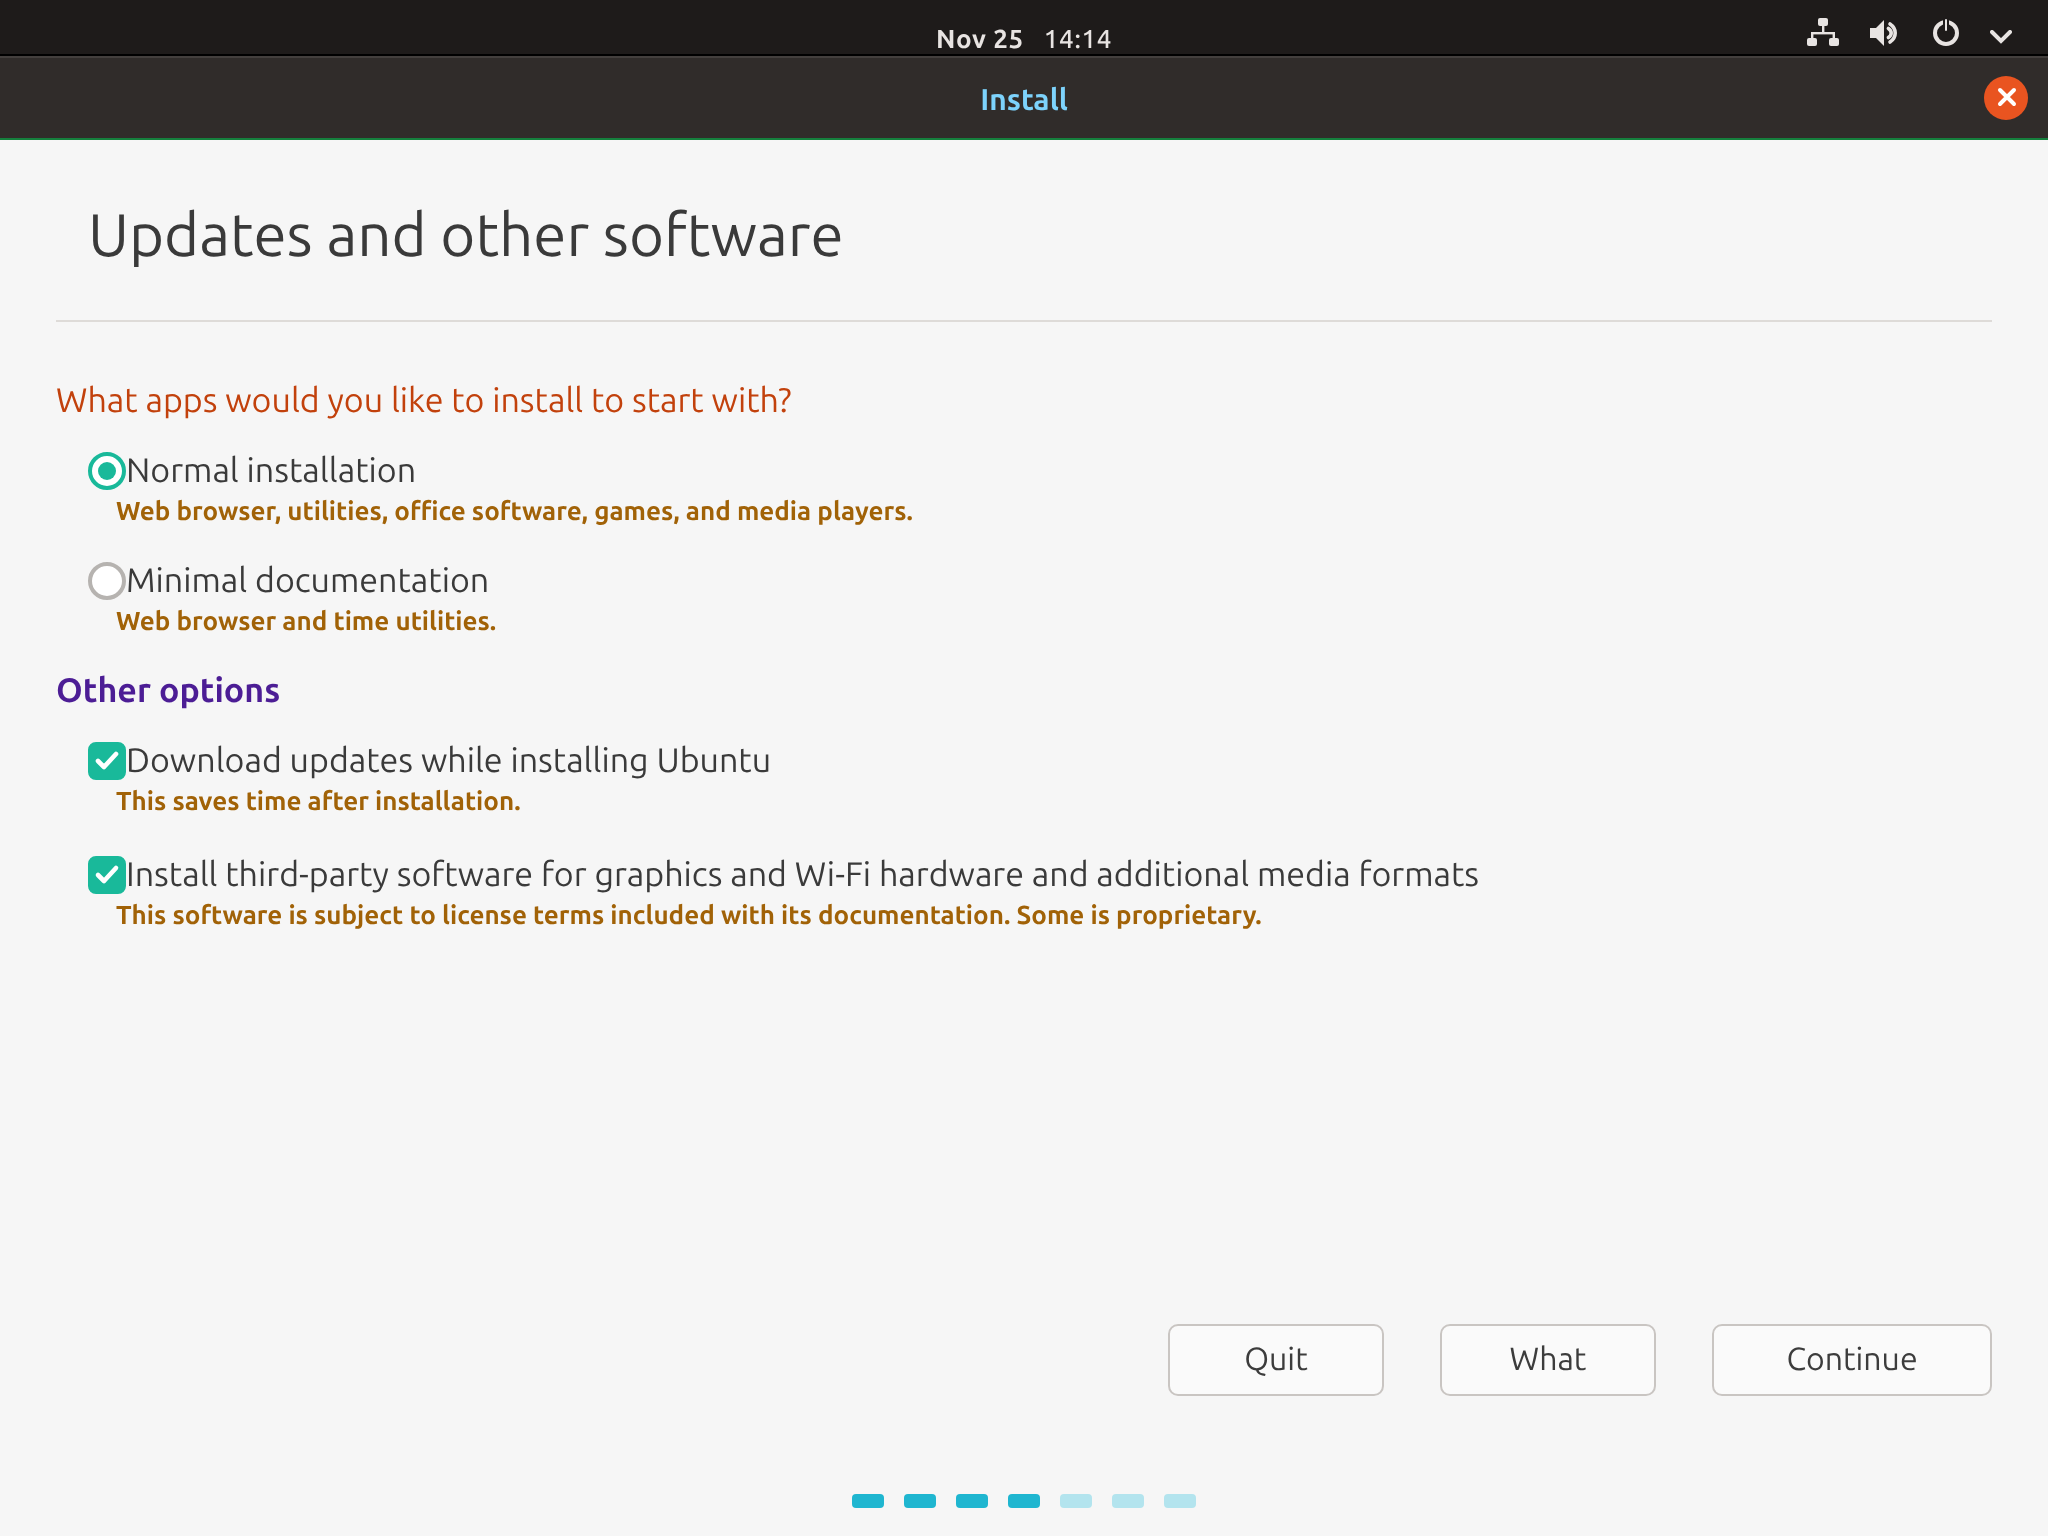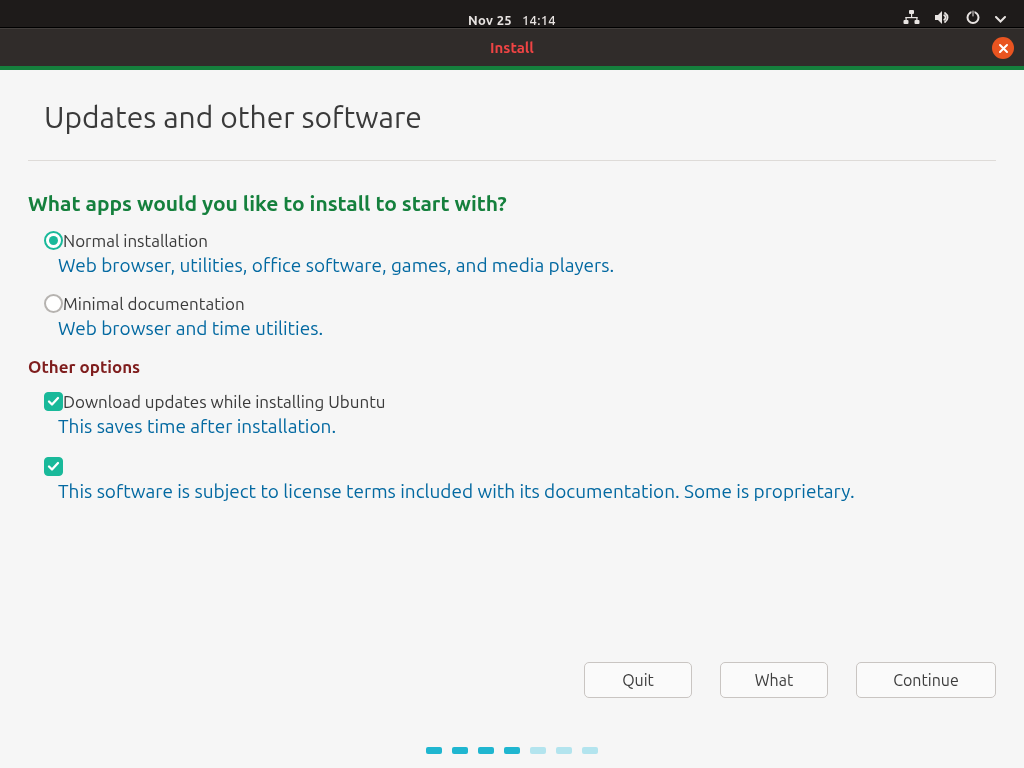--- a/index.html
+++ b/index.html
@@ -37,26 +37,26 @@
     align-items: center;
     gap: 14px;
     padding-right: 18px;
   }
   .panel .tray svg { fill: #e8e4e2; }
 
   
   .titlebar {
     height: 42px;
     background: #302c2a;
-    color: #ef4444;
+    color: #7dd3fc;
     display: flex;
     align-items: center;
     position: relative;
     border-top: 1px solid #433f3d;
-    border-bottom: 4px solid #15803d;
+    border-bottom: 1px solid #15803d;
   }
   .titlebar .title {
     position: absolute;
     left: 50%;
     transform: translateX(-50%);
     font-weight: 600;
     font-size: 15px;
   }
   .close-btn {
     position: absolute;
@@ -85,41 +85,42 @@
   }
   .divider {
     border: none;
     border-top: 1px solid #dedbd8;
     margin: 0;
   }
   .inner {
     padding: 30px 0 0 0;
   }
   .question {
-    font-size: 21px;
-    font-weight: 700;
-    color: #15803d;
+    font-size: 17px;
+    font-weight: 400;
+    color: #c2410c;
     margin: 0 0 16px 0;
   }
 
   
   .radio-row, .check-row {
     display: flex;
     align-items: center;
     margin: 4px 0;
     padding-left: 16px;
   }
   .option-label {
     font-size: 17px;
     color: #3a3a3a;
   }
   .hint {
-    font-size: 19px;
-    color: #0369a1;
+    font-size: 13px;
+    color: #a16207;
     margin: 4px 0 18px 30px;
+    font-weight: bold;
   }
   .radio {
     width: 19px; height: 19px;
     border-radius: 50%;
     border: 2px solid #b6b3b0;
     background: #fff;
     display: flex; align-items: center; justify-content: center;
     cursor: pointer;
     flex-shrink: 0;
   }
@@ -128,21 +129,21 @@
   }
   .radio.selected::after {
     content: "";
     width: 9px; height: 9px;
     border-radius: 50%;
     background: #19b99a;
   }
   .subhead {
     font-size: 17px;
     font-weight: 700;
-    color: #7f1d1d;
+    color: #4c1d95;
     margin: 8px 0 16px 0;
   }
   .checkbox {
     width: 19px; height: 19px;
     border-radius: 4px;
     border: 1px solid #19b99a;
     background: #19b99a;
     display: flex; align-items: center; justify-content: center;
     cursor: pointer;
     flex-shrink: 0;
@@ -271,20 +272,21 @@
       <div class="hint">This saves time after installation.</div>
     </div>
 
     <div class="check-block">
       <div class="check-row">
         <div class="checkbox">
           <svg width="13" height="11" viewBox="0 0 13 11">
               <path d="M2 5.5l3 3L11 2" fill="none" stroke-width="2.3" stroke-linecap="round" stroke-linejoin="round"></path>
             </svg>
         </div>
+        <span class="option-label">Install third-party software for graphics and Wi-Fi hardware and additional media formats</span>
       </div>
       <div class="hint">This software is subject to license terms included with its documentation. Some is proprietary.</div>
     </div>
   </div>
 </div>
 
 <div class="footer">
   <div class="btn">Quit</div>
   <div class="btn">What</div>
   <div class="btn wide">Continue</div>

